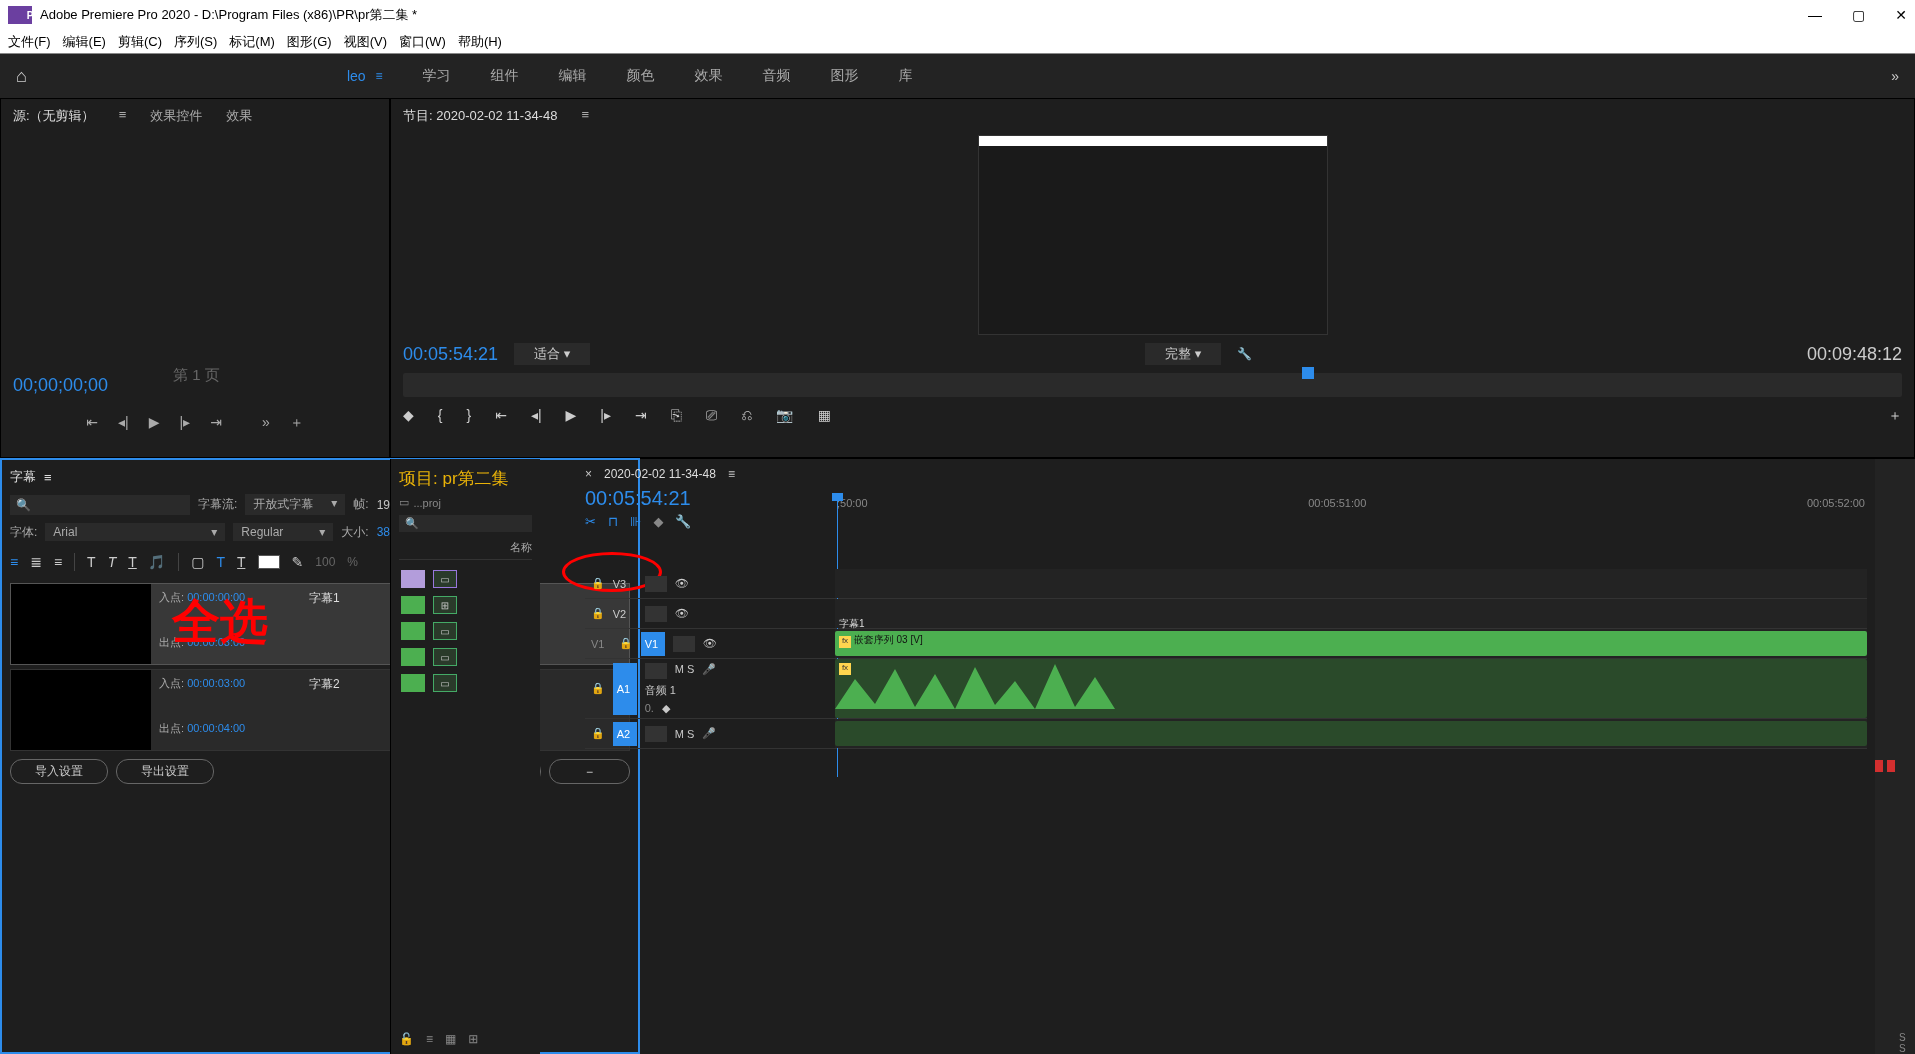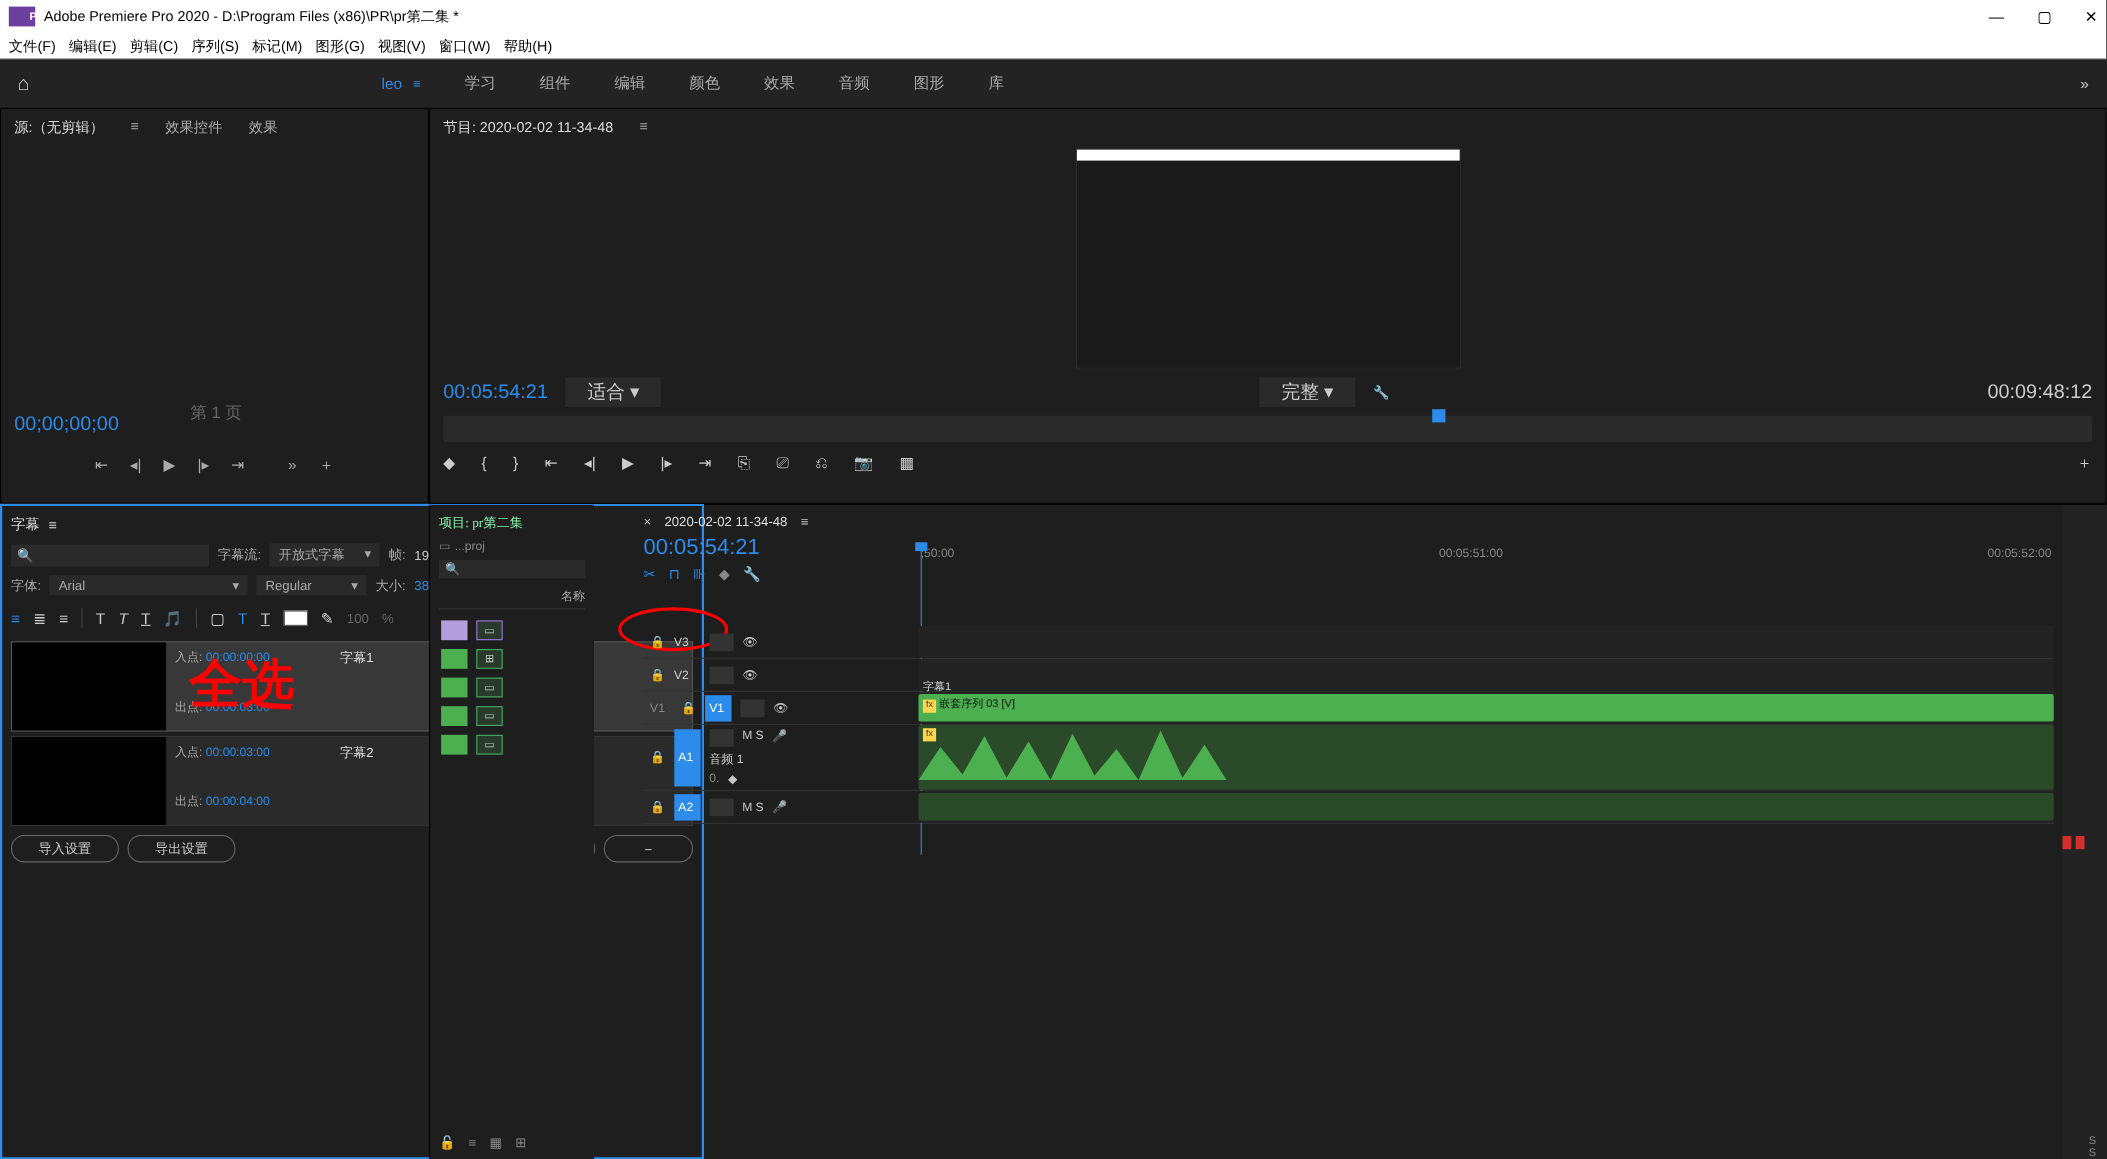--- a/index.html
+++ b/index.html
@@ -37,21 +37,21 @@
 .source-controls { display: flex; gap: 20px; justify-content: center; margin-top: 18px; color: #aaa; font-size: 14px; }
 .source-pager { position: absolute; margin-top: -30px; margin-left: 160px; color: #666; font-size: 15px; }
 
 
 .program-panel { height: 360px; background: #1e1e1e; border: 1px solid #000; padding: 8px 12px; position: relative; }
 .program-preview { width: 350px; height: 200px; background: #0a0a0a; margin: 10px auto 0; border: 1px solid #333; position: relative; }
 .program-preview .mini-ui { position: absolute; top: 0; left: 0; right: 0; bottom: 0; background: #1a1a1a; }
 .program-preview .mini-top { height: 10px; background: #fff; }
 .program-bottom { display: flex; align-items: center; gap: 16px; margin-top: 8px; }
 .program-tc { color: #2d8ceb; font-size: 18px; }
-.program-fit { background: #2a2a2a; padding: 2px 20px; color: #ccc; font-size: 17px; }
+.program-fit { background: #2a2a2a; padding: 2px 20px; color: #ccc; font-size: 13px; }
 .program-right-tc { margin-left: auto; color: #ccc; font-size: 18px; }
 .program-scrubber { height: 24px; background: #2a2a2a; margin-top: 8px; position: relative; border-radius: 2px; }
 .program-scrubber .playhead { position: absolute; left: 60%; top: -6px; width: 12px; height: 12px; background: #2d8ceb; }
 .program-transport { display: flex; gap: 24px; justify-content: center; margin-top: 10px; color: #ccc; font-size: 14px; }
 
 
 .bottom-row { flex: 1; display: flex; border-top: 1px solid #000; }
 
 
 .caption-panel { width: 640px; border: 2px solid #2d8ceb; background: #1e1e1e; padding: 8px; }
@@ -79,21 +79,21 @@
 .caption-btn { border: 1px solid #666; border-radius: 12px; padding: 3px 24px; color: #ccc; background: transparent; font-size: 12px; }
 .caption-btn.small { padding: 3px 36px; }
 
 
 .annotation { position: absolute; pointer-events: none; }
 .red-circle { border: 3px solid #ff0000; border-radius: 50%; }
 .red-text { color: #ff0000; font-size: 48px; font-weight: bold; font-family: "KaiTi", serif; }
 
 
 .project-panel { width: 150px; background: #1e1e1e; border-left: 1px solid #000; padding: 8px; }
-.project-title { font-size: 12px; color: #86efac; font-family: Liberation Serif, serif; }
+.project-title { font-size: 17px; color: #eab308; }
 .project-crumb { font-size: 11px; color: #888; margin-top: 6px; display: flex; align-items: center; gap: 4px; }
 .project-search { background: #2a2a2a; padding: 2px 6px; margin-top: 6px; color: #888; font-size: 11px; }
 .project-header { display: flex; margin-top: 8px; font-size: 11px; color: #aaa; border-bottom: 1px solid #333; padding-bottom: 4px; }
 .project-grid { margin-top: 6px; }
 .project-row { display: flex; align-items: center; gap: 8px; padding: 4px 2px; }
 .project-swatch { width: 24px; height: 18px; }
 .project-icon { width: 24px; height: 18px; background: #2a3a2a; border: 1px solid #4a6; display: flex; align-items: center; justify-content: center; font-size: 10px; }
 .project-footer { display: flex; gap: 12px; margin-top: auto; color: #888; font-size: 12px; position: absolute; bottom: 8px; }
 
 

